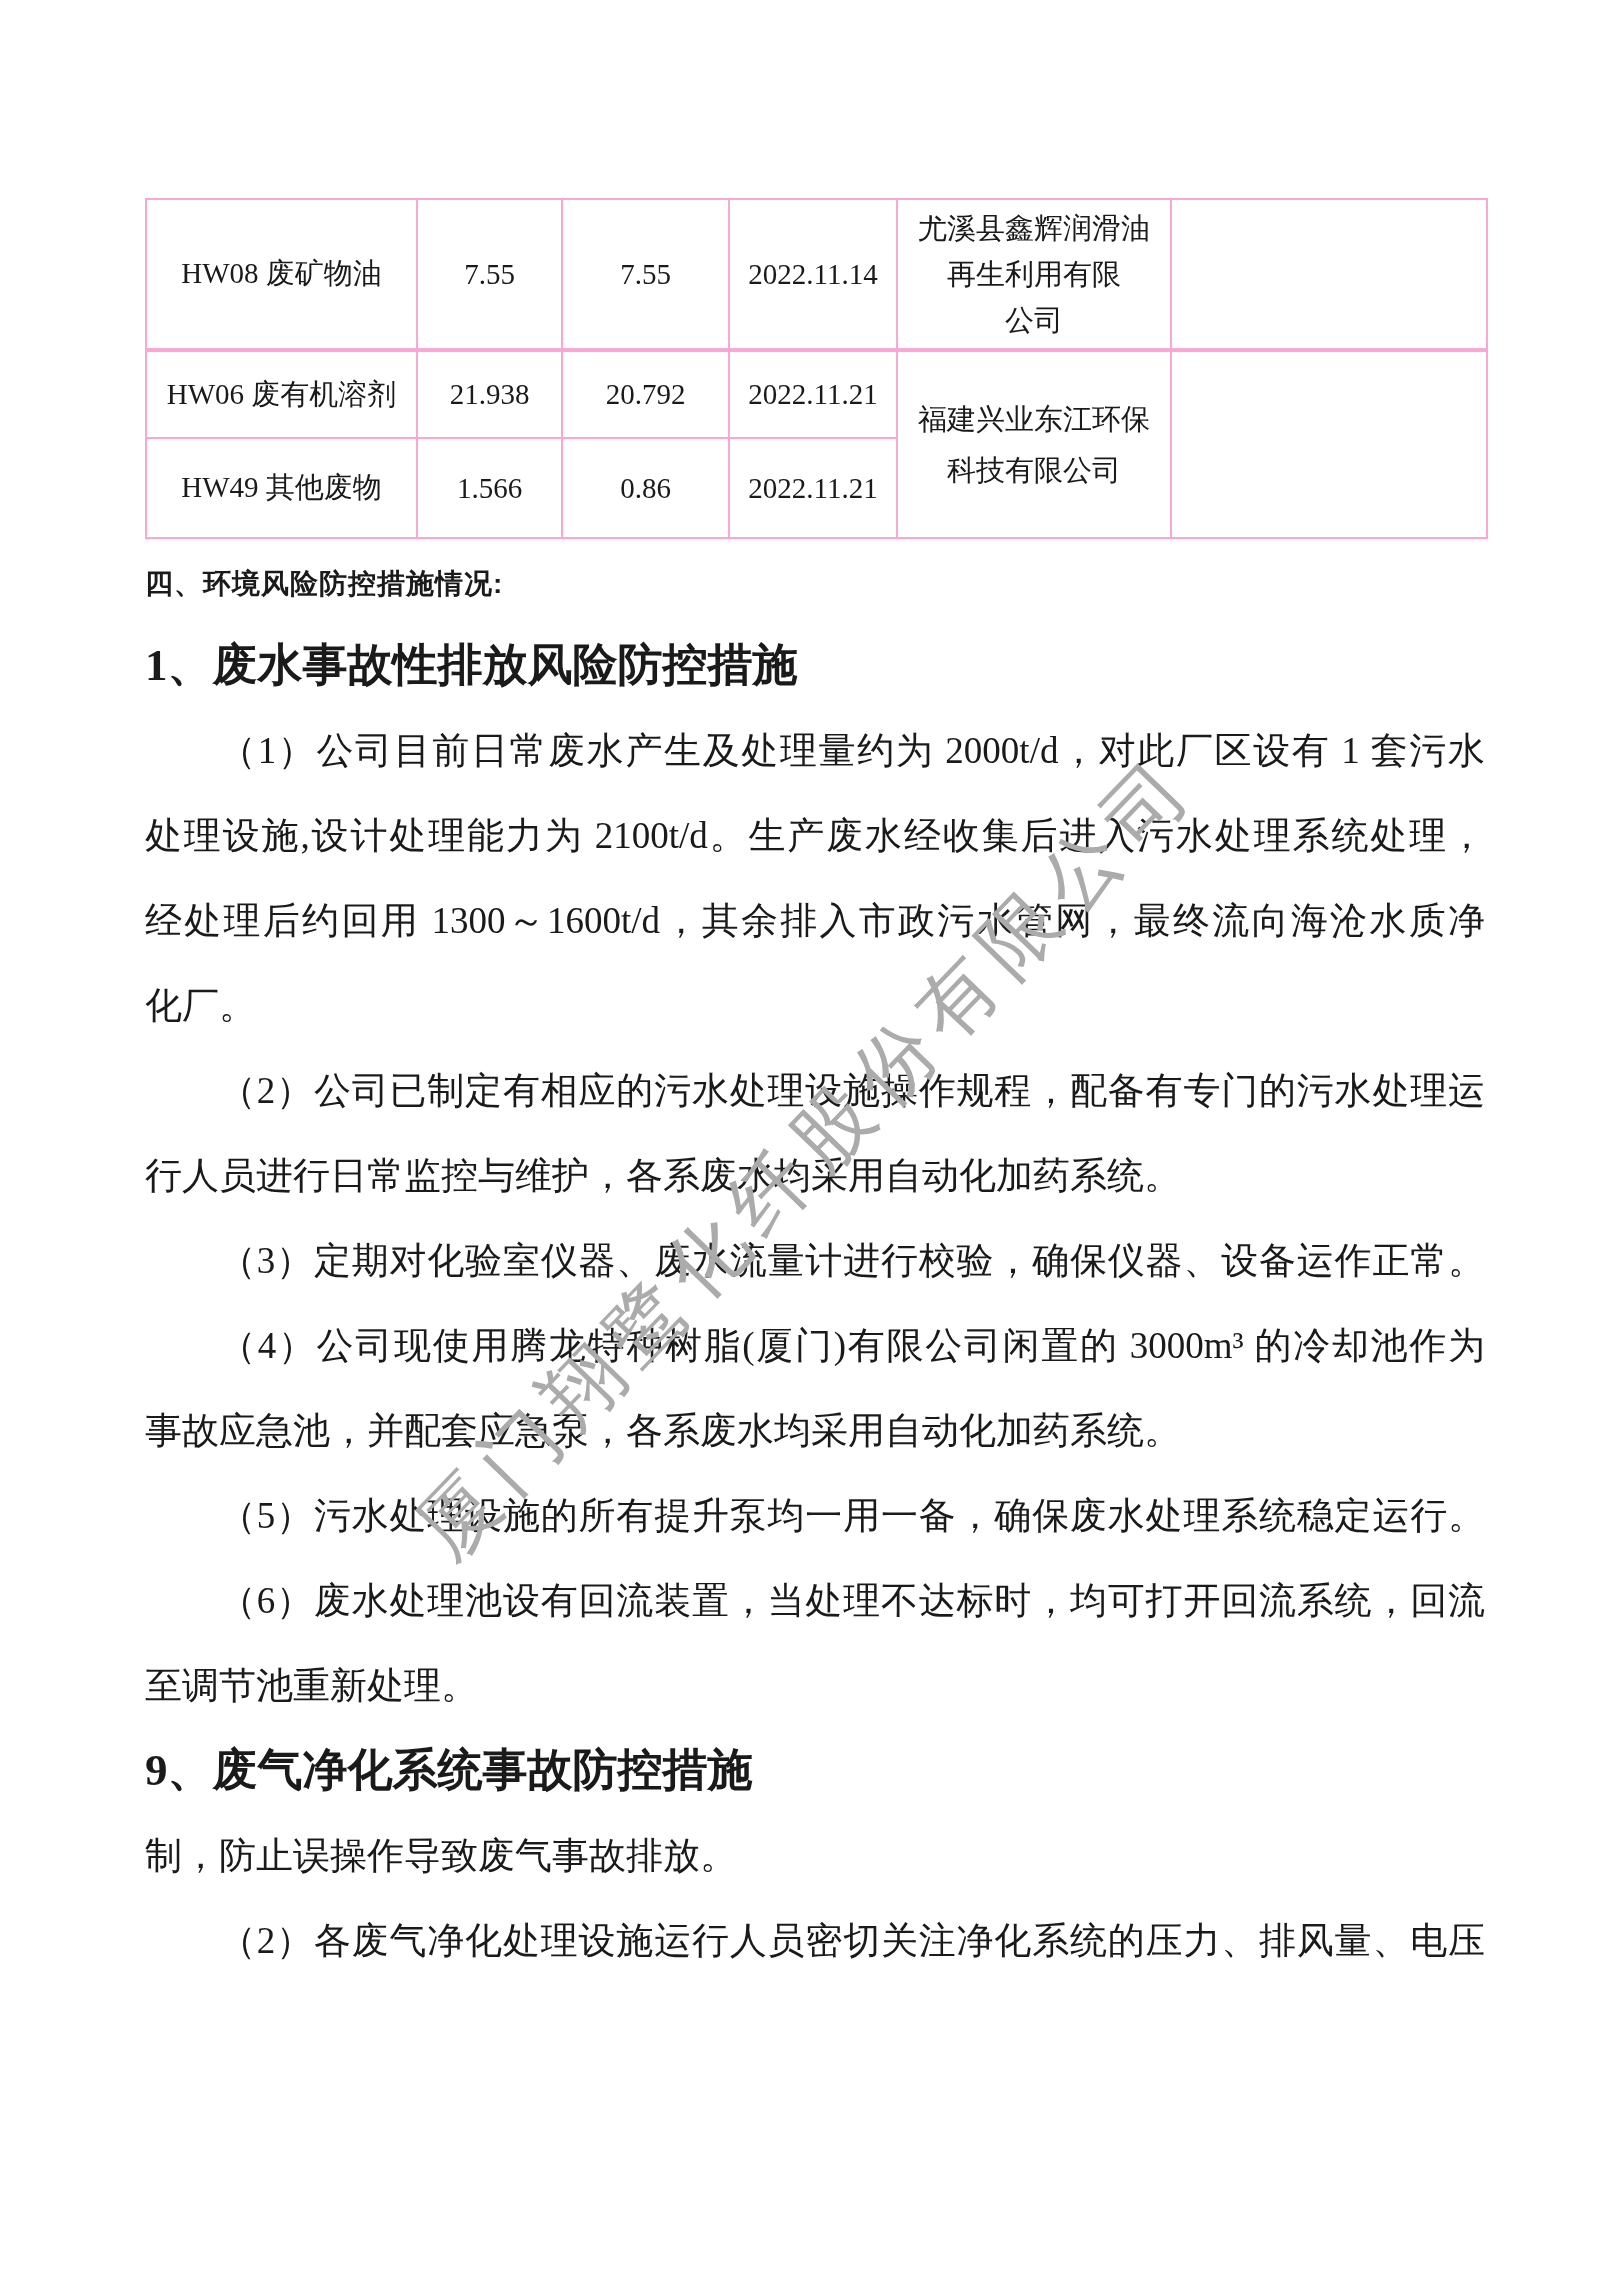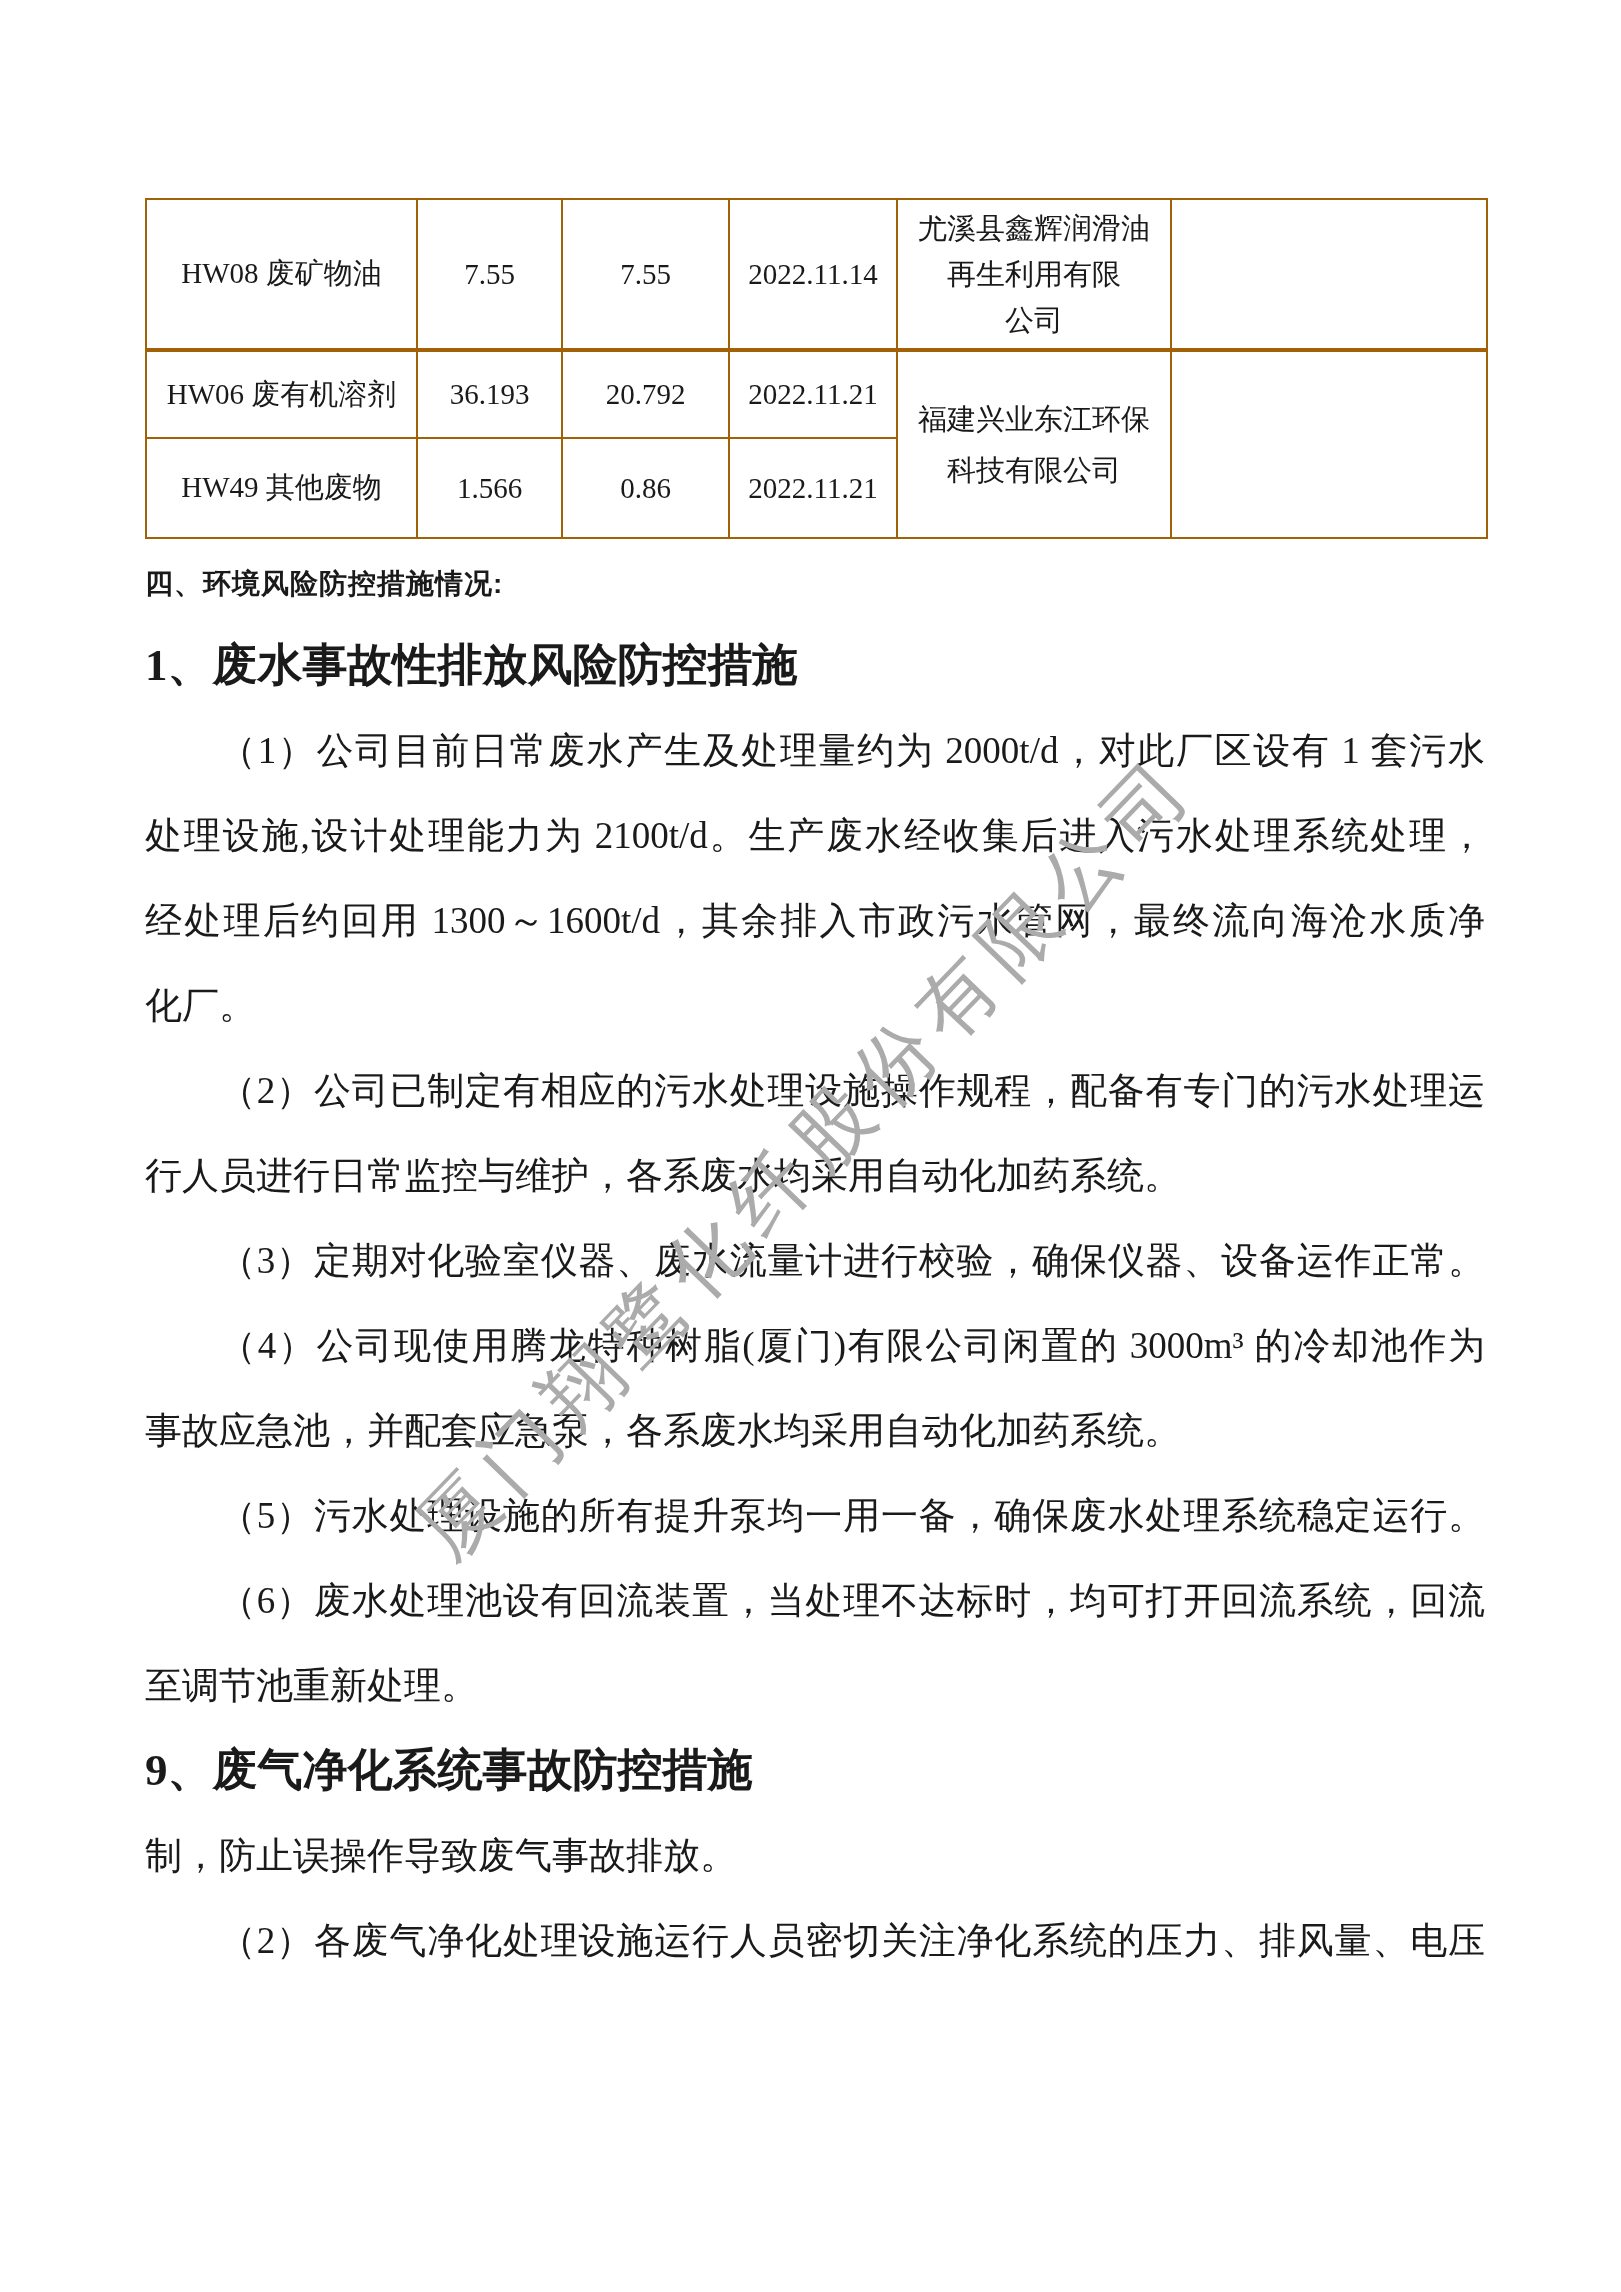--- a/index.html
+++ b/index.html
@@ -15,21 +15,21 @@
 
   
   table.waste{
     border-collapse:collapse;
     table-layout:fixed;
     width:1340px;
     margin-top:198px;
     border:2.9px solid #1a1a1a;
   }
   table.waste td{
-    border:2px solid #a16207;
+    border:2px solid #f9a8d4;
     text-align:center;
     vertical-align:middle;
     font-size:29px;
     padding:0;
     overflow:hidden;
   }
   tr.r1{height:151px;}
   tr.r2{height:88px;}
   tr.r3{height:100px;}
   tr.r1 td{border-bottom-width:4.9px;}
@@ -91,21 +91,21 @@
       <td>2022.11.14</td>
       <td class="company1">
         <div>尤溪县鑫辉润滑油</div>
         <div>再生利用有限</div>
         <div>公司</div>
       </td>
       <td></td>
     </tr>
     <tr class="r2">
       <td>HW06 废有机溶剂</td>
-      <td>36.193</td>
+      <td>21.938</td>
       <td>20.792</td>
       <td>2022.11.21</td>
       <td class="company2" rowspan="2">
         <div>福建兴业东江环保</div>
         <div>科技有限公司</div>
       </td>
       <td rowspan="2"></td>
     </tr>
     <tr class="r3">
       <td>HW49 其他废物</td>

